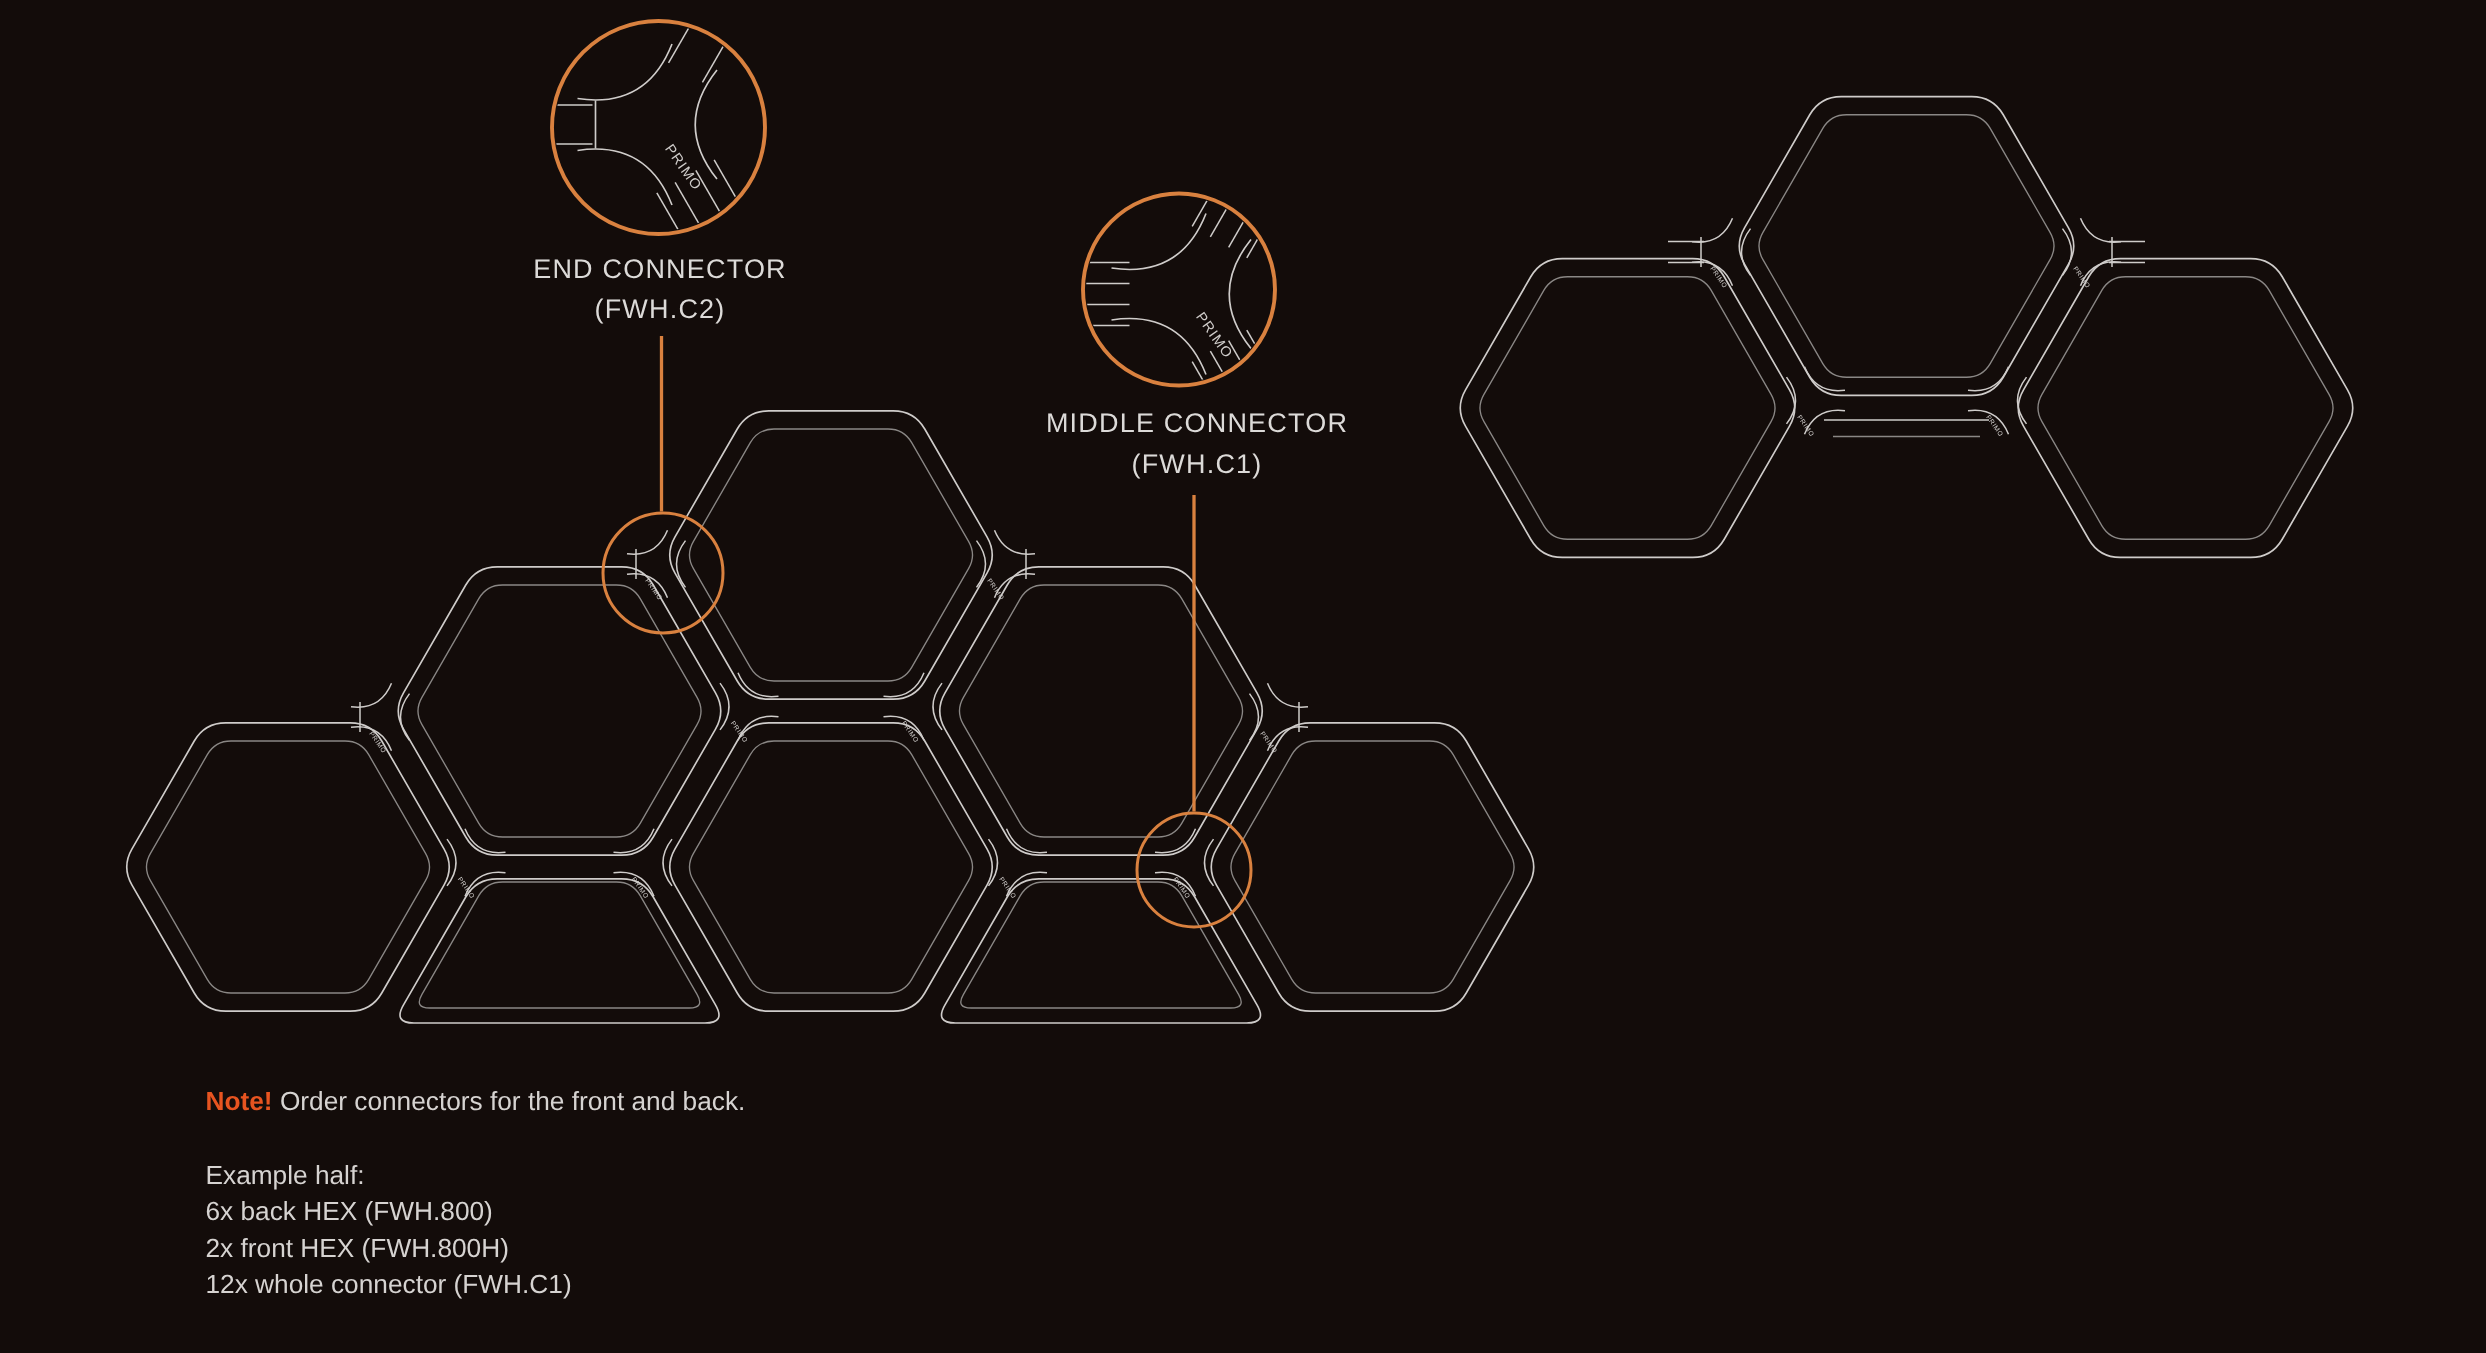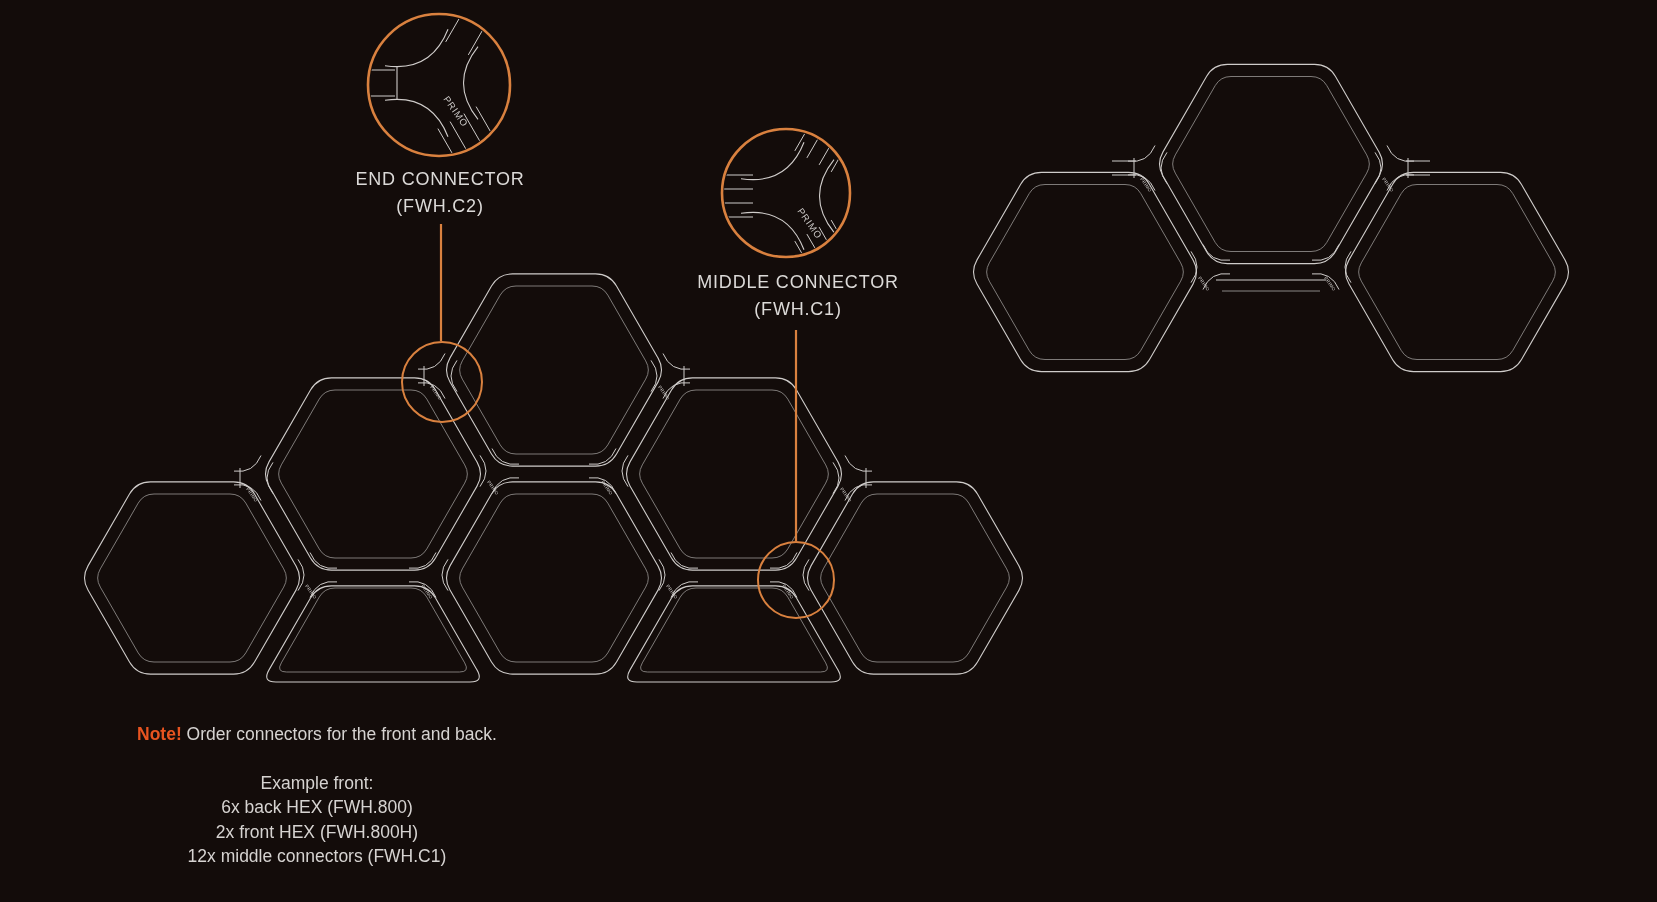--- a/index.html
+++ b/index.html
@@ -191,20 +191,20 @@
   <defs>
         <clipPath id="magclip0">
           <circle cx="439" cy="85" r="69"></circle>
         </clipPath>
         <clipPath id="magclip1">
           <circle cx="786" cy="193" r="62"></circle>
         </clipPath>
       </defs>
     </svg>
 
-  <div class="notes" style="color: rgb(214, 211, 209); text-align: center;">
+  <div class="notes" style="color: rgb(214, 211, 209);">
     <p class="note-line"><span class="note-accent" style="color: rgb(231, 84, 32);">Note!</span> <span>Order connectors for the front and back.</span></p>
-    <p class="example-line">Example front:</p>
+    <p class="example-line">Example half:</p>
     <p class="example-line">6x back HEX (FWH.800)</p>
     <p class="example-line">2x front HEX (FWH.800H)</p>
-    <p class="example-line">12x middle connectors (FWH.C1)</p>
+    <p class="example-line">12x whole connector (FWH.C1)</p>
   </div>
 </div>
 
 </body></html>

